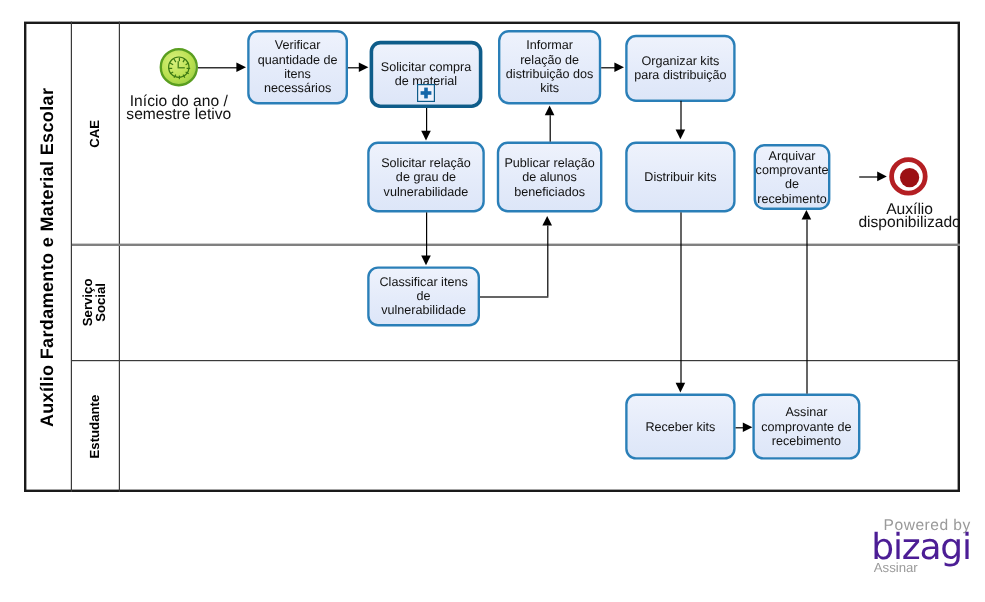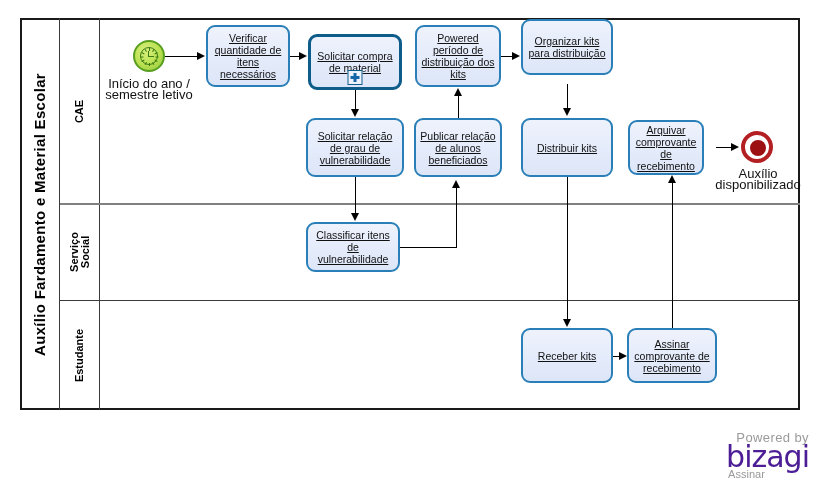--- a/index.html
+++ b/index.html
@@ -25,21 +25,21 @@
 
   .lane-sep{position:absolute;left:60px;width:740px;}
   .sep-thick{height:2px;background:#808080;}
   .sep-thin{height:1px;background:#3a3a3a;}
 
   
   .task{position:absolute;box-sizing:border-box;
         background:linear-gradient(180deg,#eef2fc 0%,#e4ebfa 55%,#dde6f8 100%);
         border:2px solid #2a7fb8;border-radius:9px;
         display:flex;align-items:center;justify-content:center;
-        text-align:center;font-size:10.5px;line-height:12px;color:#111;padding:3px 4px;text-decoration:underline;}
+        text-align:center;font-size:10.5px;line-height:12px;color:#111;padding:3px 4px;}
   .task.sub{border:3px solid #0e5c8a;}
   .plus-marker{position:absolute;left:50%;bottom:2px;transform:translateX(-50%);
         width:13px;height:13px;border:1px solid #0e5c8a;background:#eef2fc;}
   .plus-marker:before,.plus-marker:after{content:"";position:absolute;background:#1566a8;}
   .plus-marker:before{left:5px;top:2px;width:3px;height:9px;}
   .plus-marker:after{left:2px;top:5px;width:9px;height:3px;}
 
   
   .start-ev{position:absolute;width:32px;height:32px;border-radius:50%;
         background:radial-gradient(circle at 38% 32%,#d9f07e 0%,#b9e04f 55%,#8dc63f 100%);
@@ -121,31 +121,31 @@
   <div class="ev-label" style="left:98px;top:78px;width:102px;white-space:pre-line;">Início do ano /
 semestre letivo</div>
 
   <div class="task" style="left:206px;top:25px;width:84px;height:62px;">Verificar quantidade de itens necessários</div>
 
   <div class="task sub" style="left:308px;top:34px;width:94px;height:56px;">
     <span>Solicitar compra de material</span>
     <span class="plus-marker"></span>
   </div>
 
-  <div class="task" style="left:415px;top:25px;width:86px;height:62px;">Powered período de distribuição dos kits</div>
-
-  <div class="task" style="left:521px;top:19px;width:92px;height:56px;">Organizar kits para distribuição</div>
+  <div class="task" style="left:415px;top:25px;width:86px;height:62px;">Informar relação de distribuição dos kits</div>
+
+  <div class="task" style="left:521px;top:29px;width:92px;height:56px;">Organizar kits para distribuição</div>
 
   <div class="task" style="left:306px;top:118px;width:98px;height:59px;">Solicitar relação de grau de vulnerabilidade</div>
 
   <div class="task" style="left:414px;top:118px;width:88px;height:59px;">Publicar relação de alunos beneficiados</div>
 
   <div class="task" style="left:521px;top:118px;width:92px;height:59px;">Distribuir kits</div>
 
-  <div class="task" style="left:628px;top:120px;width:76px;height:55px;">Arquivar comprovante de recebimento</div>
+  <div class="task" style="left:628px;top:120px;width:64px;height:55px;">Arquivar comprovante de recebimento</div>
 
   <div class="end-ev" style="left:741px;top:131px;">
     <i></i>
   </div>
   <div class="ev-label" style="left:713px;top:168px;width:90px;white-space:pre-line;">Auxílio
 disponibilizado</div>
 
   <div class="task" style="left:306px;top:222px;width:94px;height:50px;">Classificar itens de vulnerabilidade</div>
 
   <div class="task" style="left:521px;top:328px;width:92px;height:55px;">Receber kits</div>

